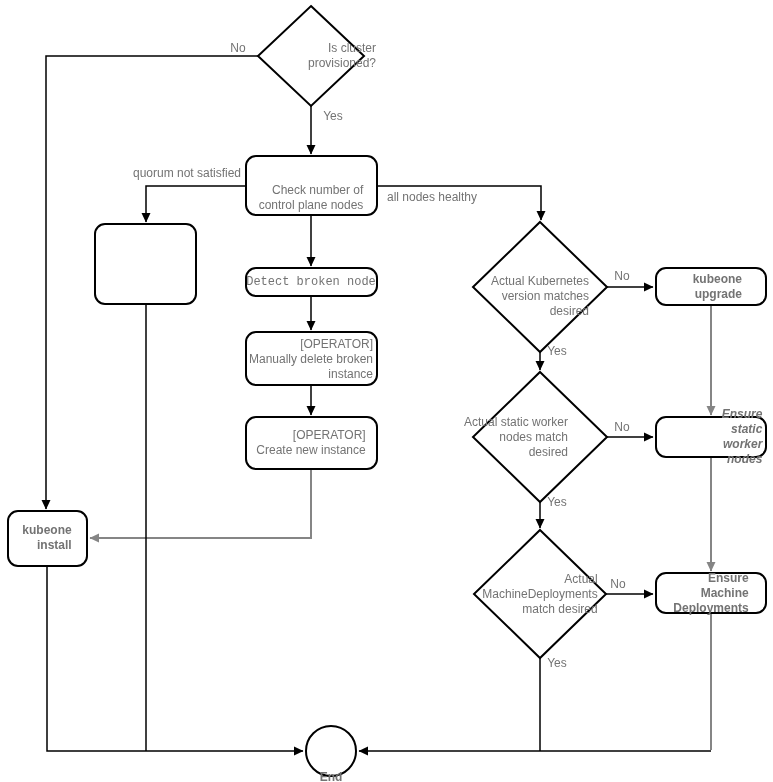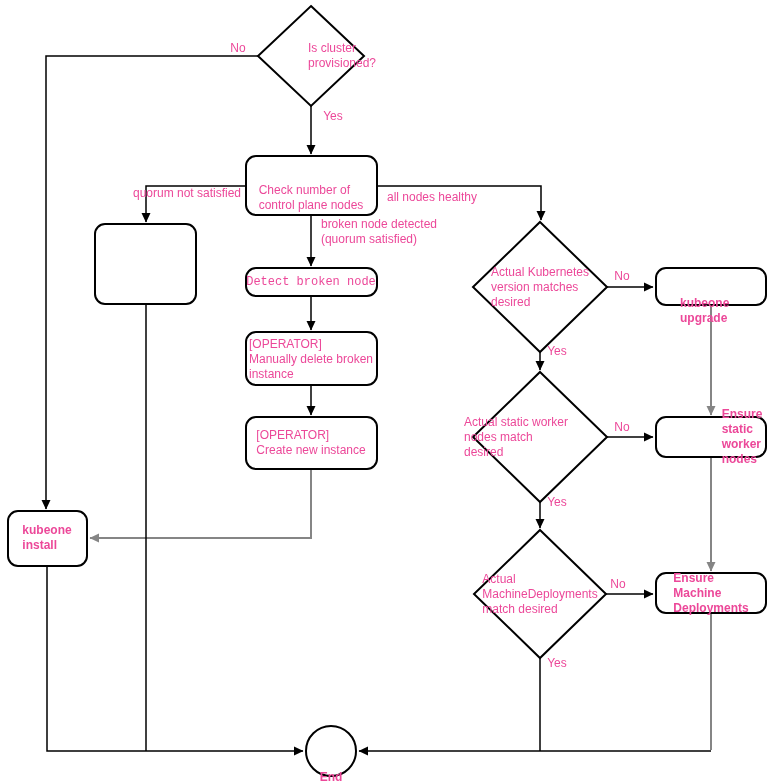--- a/index.html
+++ b/index.html
@@ -9,24 +9,24 @@
     height: 782px;
     background: #ffffff;
     font-family: "Liberation Sans", sans-serif;
     overflow: hidden;
   }
   .canvas svg { position: absolute; left: 0; top: 0; }
   .lbl {
     position: absolute;
     transform: translate(-50%, -50%);
     white-space: pre-line;
-    text-align: left;
+    text-align: right;
     font-size: 12px;
     line-height: 15px;
-    color: #ec4899;
+    color: #737373;
     pointer-events: none;
   }
   .bold { font-weight: bold; }
   .shape { fill: #ffffff; stroke: #000000; stroke-width: 2; }
   .edge { fill: none; stroke: #000000; stroke-width: 1.5; }
   .edge-gray { fill: none; stroke: #858585; stroke-width: 2; }
 </style>
 </head>
 <body>
 
@@ -84,42 +84,40 @@
   <div class="lbl" style="left:311px; top:186px;margin-top:12px;">Check number of
 control plane nodes</div>
   <div class="lbl" style="left:311px; top:282px;font-family:Liberation Mono, monospace;">Detect broken node</div>
   <div class="lbl" style="left:311px; top:359px;">[OPERATOR]
 Manually delete broken
 instance</div>
   <div class="lbl" style="left:311px; top:443px;">[OPERATOR]
 Create new instance</div>
   <div class="lbl bold" style="left:47px; top:538px;">kubeone
 install</div>
-  <div class="lbl" style="left:540px; top:287px;">Actual Kubernetes
+  <div class="lbl" style="left:540px; top:296px;">Actual Kubernetes
 version matches
 desired</div>
-  <div class="lbl bold" style="left:711px; top:287px;margin-top:24px;">kubeone upgrade</div>
+  <div class="lbl bold" style="left:711px; top:287px;">kubeone upgrade</div>
   <div class="lbl" style="left:516px; top:437px;">Actual static worker
 nodes match
 desired</div>
-  <div class="lbl bold" style="left:742px; top:437px;">Ensure static
+  <div class="lbl bold" style="left:742px; top:437px;font-style:italic;">Ensure static
 worker nodes</div>
   <div class="lbl bold" style="left:711px; top:593px;">Ensure Machine
 Deployments</div>
   <div class="lbl" style="left:540px; top:594px;">Actual
 MachineDeployments
 match desired</div>
   <div class="lbl bold" style="left:331px; top:777px;">End</div>
 
   <div class="lbl" style="left:238px; top:48px;">No</div>
   <div class="lbl" style="left:333px; top:116px;">Yes</div>
-  <div class="lbl" style="left:187px; top:173px;margin-top:20px;">quorum not satisfied</div>
+  <div class="lbl" style="left:187px; top:173px;">quorum not satisfied</div>
   <div class="lbl" style="left:432px; top:173px;margin-top:24px;">all nodes healthy</div>
-  <div class="lbl" style="left:379px; top:232px;">broken node detected
-(quorum satisfied)</div>
   <div class="lbl" style="left:622px; top:276px;">No</div>
   <div class="lbl" style="left:557px; top:351px;">Yes</div>
   <div class="lbl" style="left:622px; top:427px;">No</div>
   <div class="lbl" style="left:557px; top:502px;">Yes</div>
   <div class="lbl" style="left:618px; top:584px;">No</div>
   <div class="lbl" style="left:557px; top:663px;">Yes</div>
 
 </div>
 
 </body></html>

